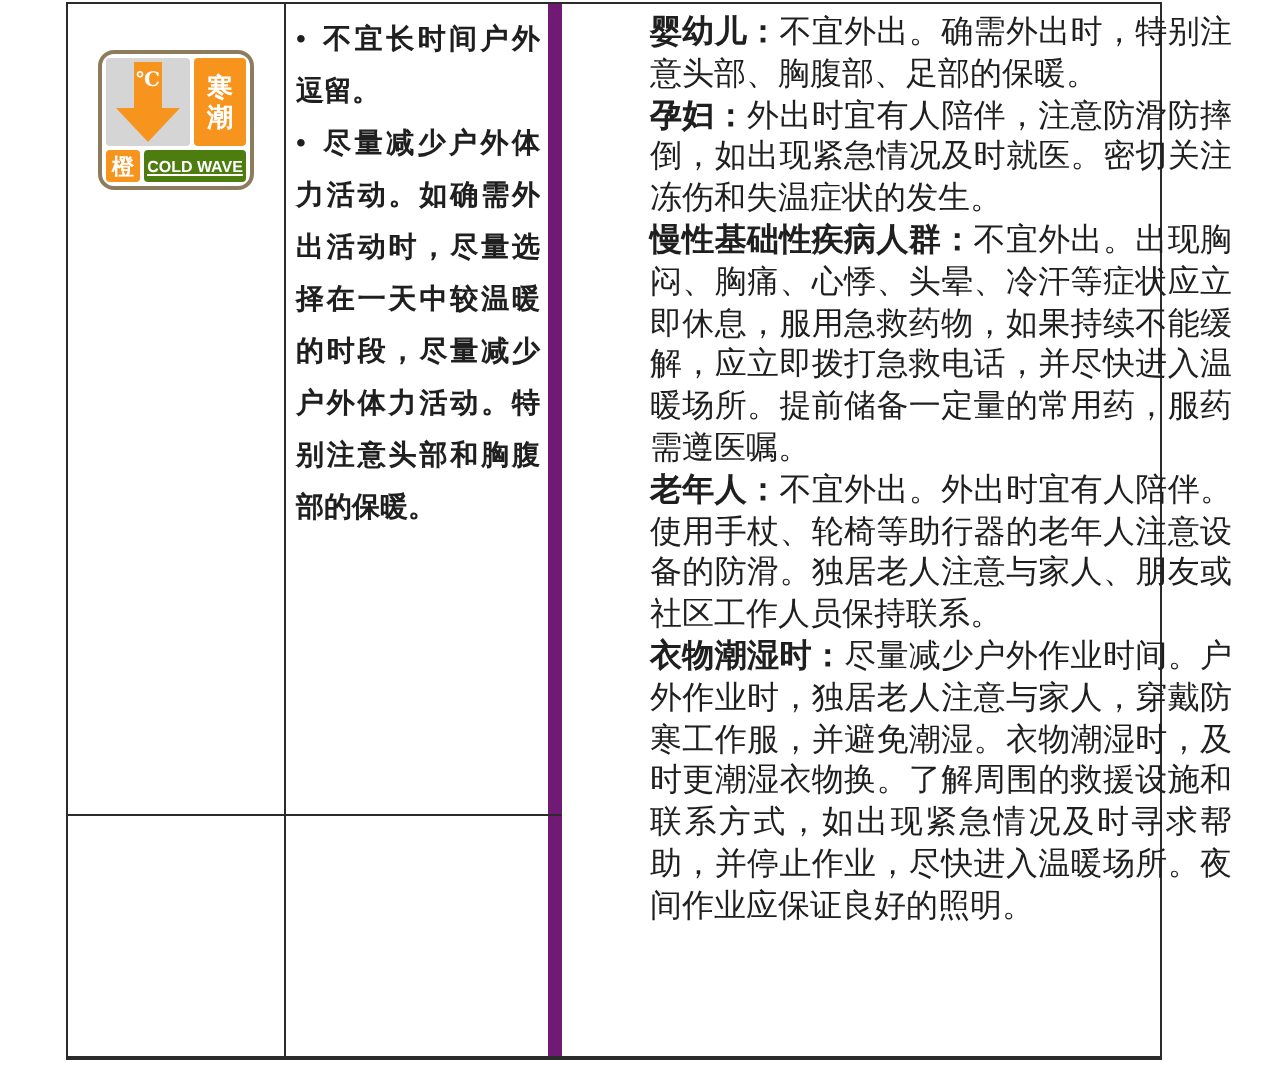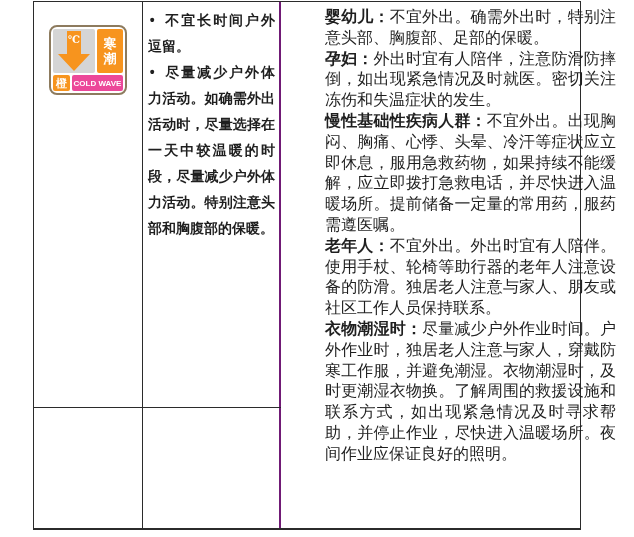--- a/index.html
+++ b/index.html
@@ -14,21 +14,21 @@
   .doc-table{
     position:absolute;left:33px;top:1px;
     width:548px;height:529px;
     border:1px solid #2b2b2b;
     border-bottom-width:2px;
     box-sizing:border-box;
     background:#fff;
   }
   .cell{position:absolute;top:0;height:100%;box-sizing:border-box;}
   .cell-icon{left:0;width:109px;border-right:1px solid #2b2b2b;}
-  .cell-measures{left:109px;width:138px;border-right:2px solid #701a75;padding:6px 4px 0 5px;font-family:Liberation Mono, monospace;}
+  .cell-measures{left:109px;width:138px;border-right:7px solid #701a75;padding:6px 4px 0 5px;}
   .cell-groups{left:247px;width:299px;padding:5px 4px 0 4px;margin-left:40px;}
   .row-divider{
     position:absolute;left:0;top:405px;width:247px;height:0;
     border-top:1px solid #2b2b2b;
   }
 
   
   .cw-icon{
     position:absolute;left:15px;top:23px;
     width:78px;height:70px;
@@ -57,25 +57,26 @@
   }
   .cw-bl{
     width:17px;height:100%;
     background:#f7941e;color:#fff;
     display:flex;align-items:center;justify-content:center;
     font-size:11px;font-weight:bold;
     border-radius:2px;
   }
   .cw-br{
     flex:1;height:100%;
-    background:#ec4899;color:#fff;
+    background:#4d7c0f;color:#fff;
     display:flex;align-items:center;justify-content:center;
     font-family:"Liberation Sans","DejaVu Sans",sans-serif;
     font-size:8px;font-weight:bold;white-space:nowrap;
     border-radius:2px;
+    text-decoration:underline;
   }
 
   
   .measures-list{margin:0;padding:0;list-style:none;}
   .measure-item{
     margin:0;padding:0;
     font-size:14px;font-weight:bold;
     line-height:26px;
     text-align:justify;
     text-justify:inter-ideograph;

